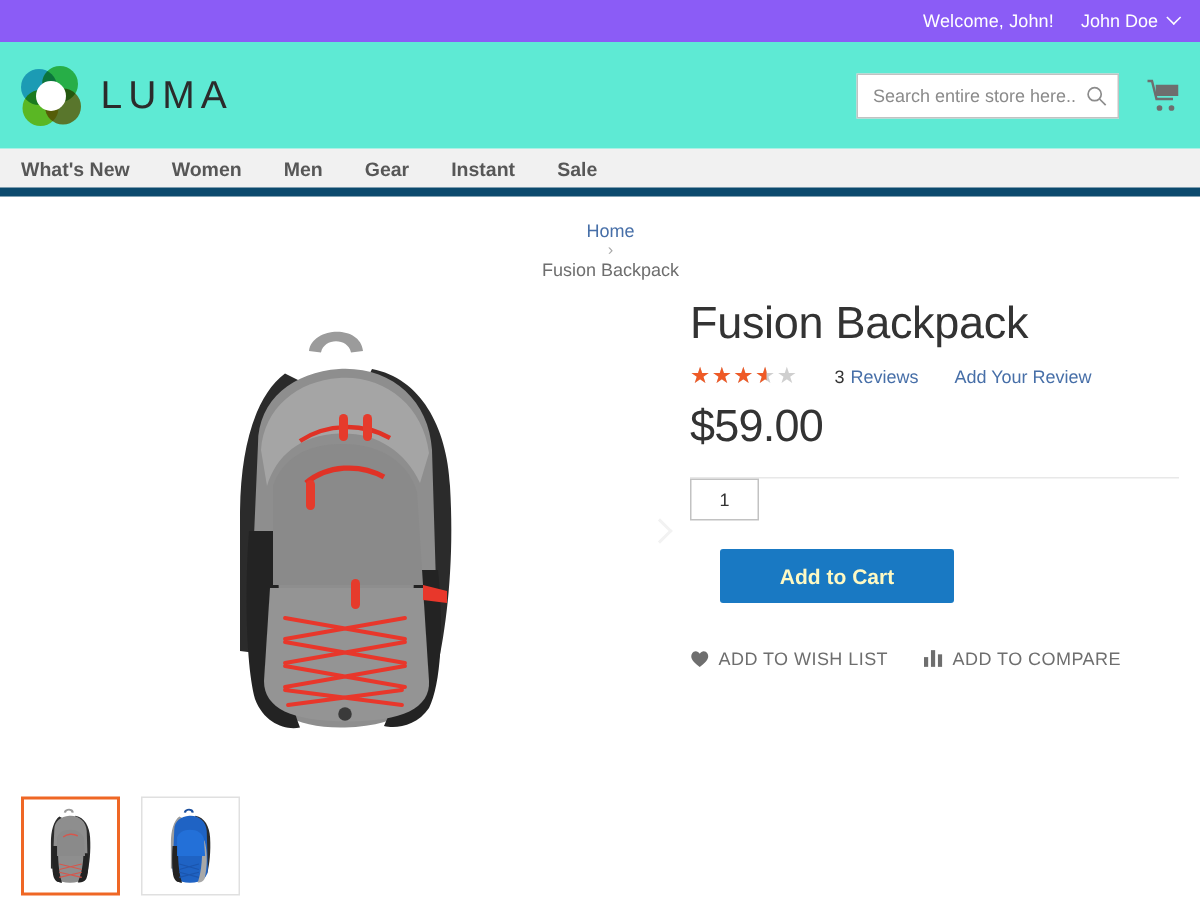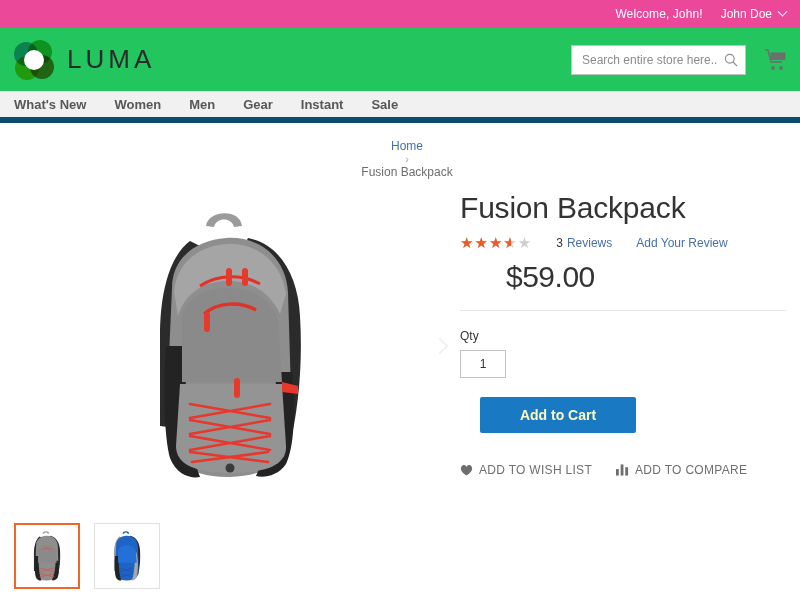--- a/index.html
+++ b/index.html
@@ -8,39 +8,39 @@
     width:800px; height:615px;
     background:#ffffff;
     font-family:"Liberation Sans", sans-serif;
     color:#333333;
     overflow:hidden;
     position:relative;
   }
 
   
   .top-panel {
-    height:28px; background:#ec4899;
+    height:28px; background:#8b5cf6;
     display:flex; align-items:center; justify-content:flex-end;
     padding:0 14px;
   }
   .welcome-msg {
     color:#ffffff; font-size:12px; margin-right:18px; letter-spacing:.1px;
   }
   .account-menu {
     color:#ffffff; font-size:12px; display:flex; align-items:center; cursor:pointer;
   }
   .chevron-down {
     display:inline-block; margin-left:7px; width:7px; height:7px;
     border-right:1.4px solid #ffffff; border-bottom:1.4px solid #ffffff;
     transform:rotate(45deg) translate(-2px,-2px);
   }
 
   
   .header {
-    height:63px; background:#22c55e;
+    height:71px; background:#5eead4;
     display:flex; align-items:center; position:relative;
   }
   .logo-block { display:flex; align-items:center; padding-left:14px; }
   .logo-mark { position:relative; width:40px; height:40px; }
   .logo-mark span {
     position:absolute; width:24px; height:24px; border-radius:50%;
     mix-blend-mode:multiply; opacity:.92;
   }
   .lc-blue   { left:0;    top:2px;  background:#3aa2d6; }
   .lc-green  { left:14px; top:0;    background:#5cb946; }
@@ -131,21 +131,21 @@
   }
   .review-link {
     font-size:12px; color:#476fa8; margin-left:24px; cursor:pointer;
   }
   .review-link .rev-count { color:#333; margin-right:4px; }
 
   .price-row {
     display:flex; align-items:flex-start; justify-content:space-between;
     padding-bottom:16px; border-bottom:1px solid #e8e8e8;
   }
-  .price { font-size:30px; color:#333333; font-weight:400; letter-spacing:-.5px;margin-left:46px; }
+  .price { font-size:30px; color:#333333; font-weight:400; letter-spacing:-.5px; }
   .stock-block { text-align:right; padding-top:9px; }
   .stock-status {
     font-size:11px; font-weight:bold; color:#555555; letter-spacing:.4px;
   }
   .sku { font-size:12px; color:#6e6e6e; margin-top:5px; }
   .sku b { color:#555; font-weight:normal; }
 
   .qty-label { font-size:12px; color:#333; margin:18px 0 7px 0; }
   .qty-input {
     width:46px; height:28px; border:1px solid #c2c2c2; text-align:center;
@@ -302,21 +302,20 @@
       <span class="review-link">
         <span class="rev-count">3</span><span>Reviews</span>
       </span>
       <span class="review-link">Add Your Review</span>
     </div>
 
     <div class="price-row">
       <div class="price">$59.00</div>
     </div>
 
-    <div class="qty-label">Qty</div>
     <input class="qty-input" type="text" value="1" style="">
 
     <button class="btn btn-cart">Add to Cart</button>
 
     <div class="actions">
       <div class="action-row">
         <span class="action-link">
           <svg width="13" height="12" viewBox="0 0 16 15">
             <path d="M8 14.5 C1 9.5 0 6.2 1.6 3.3 C3.2 .5 6.6 .9 8 3.6 C9.4 .9 12.8 .5 14.4 3.3 C16 6.2 15 9.5 8 14.5 Z" fill="#6e6e6e"></path>
           </svg>

